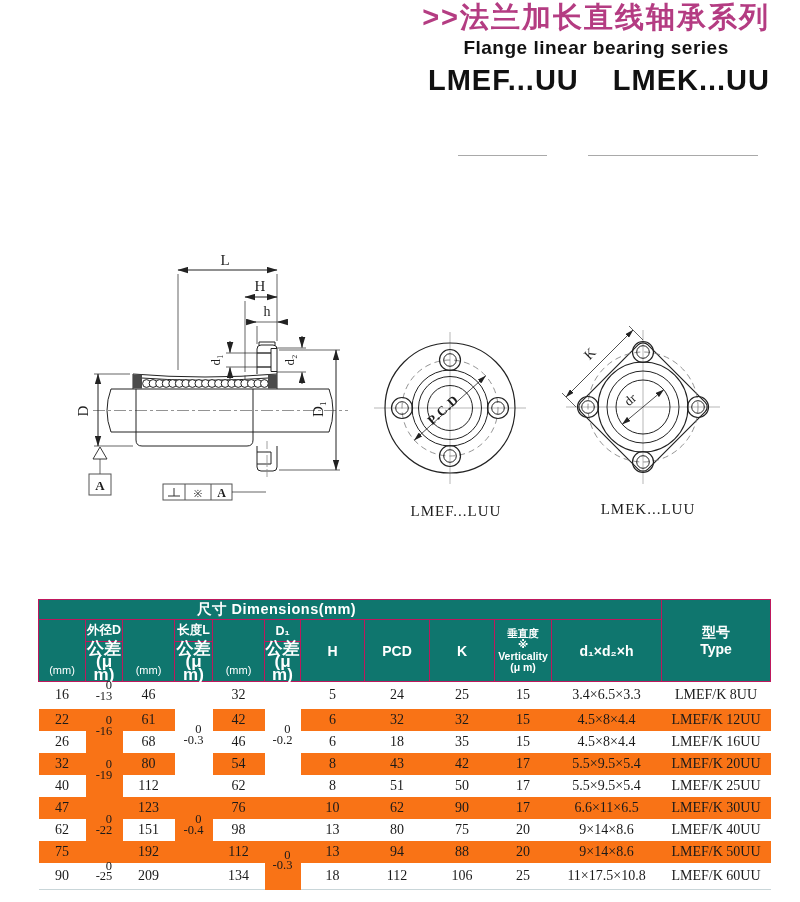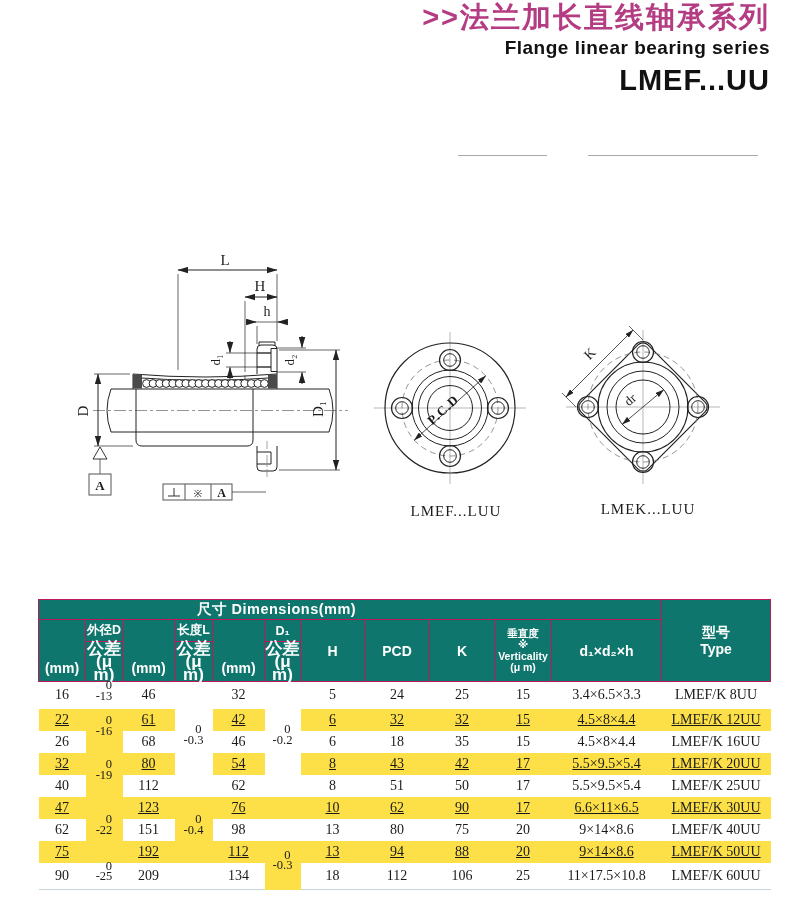--- a/index.html
+++ b/index.html
@@ -1,59 +1,60 @@
 <!DOCTYPE html>
 <html><head>
 <meta charset="utf-8">
 <style>
   html,body{margin:0;padding:0;}
   body{width:800px;height:902px;background:#fff;position:relative;overflow:hidden;
        font-family:"Liberation Sans","DejaVu Sans",sans-serif;}
   
   .hdr{position:absolute;top:0;right:30px;text-align:right;}
   .title-cn{font-size:29px;font-weight:bold;color:#B43C82;letter-spacing:2px;line-height:34px;}
-  .title-en{font-size:19px;font-weight:bold;color:#111;letter-spacing:.5px;margin-top:3px;}
+  .title-en{font-size:19px;font-weight:bold;color:#111;letter-spacing:.5px;margin-top:3px;text-align:center;}
   .models{display:flex;justify-content:flex-end;gap:34px;font-size:29px;font-weight:bold;color:#111;
           letter-spacing:1px;margin-top:5px;}
   .rule{position:absolute;height:1px;background:#a9a9a9;}
   .rule1{left:458px;top:155px;width:89px;}
   .rule2{left:588px;top:155px;width:170px;}
   
   svg.draw{position:absolute;left:0;top:240px;}
   svg.draw text{font-family:"Liberation Serif","DejaVu Serif",serif;fill:#1c1c1c;}
   .cap{font-size:15px;letter-spacing:1px;}
   
   .tblwrap{position:absolute;left:38px;top:599px;}
   table{border-collapse:collapse;table-layout:fixed;width:732px;}
   th{background:#0f766e;color:#fff;border:1px solid #be185d;padding:0;font-weight:bold;
      font-family:"Liberation Sans","DejaVu Sans",sans-serif;}
   th.rowA{height:19px;font-size:14.5px;text-align:left;padding-left:158px;letter-spacing:.5px;}
   th.grp{height:21px;font-size:12.5px;}
-  th.unit{font-size:14px;vertical-align:bottom;padding-bottom:5px;font-weight:bold;}
+  th.unit{font-size:11px;vertical-align:bottom;padding-bottom:5px;font-weight:normal;}
   th.tolh{height:27px;font-size:17px;line-height:13px;white-space:pre-line;}
   th.big{font-size:14px;}
   th.vert{font-size:10.5px;line-height:11.5px;white-space:pre-line;}
   th.typeh{font-size:14px;line-height:17px;white-space:pre-line;}
   tbody td{height:22px;padding:0;text-align:center;font-size:14px;color:#1a1a1a;
            font-family:"Liberation Serif","DejaVu Serif",serif;line-height:22px;background:#fff;}
-  tbody tr.alt td{background:#fde047;text-decoration:underline;}
+  tbody tr.alt td{background:#f97316;}
   tbody td.tol{background:#fff;}
   tbody tr:last-child td{border-bottom:1px solid #c9d6d9;}
   .tolv{display:inline-block;line-height:10.5px;font-size:12.5px;transform:translateY(-2px);}
   .tolv span{display:block;}
   .tolv span:first-child{transform:translateX(5px);}
 </style>
 </head>
 <body>
 
 <div class="hdr">
   <div class="title-cn">&gt;&gt;法兰加长直线轴承系列</div>
   <div class="title-en">Flange  linear bearing series</div>
   <div class="models">
     <span>LMEF...UU</span>
+    <span>LMEK...UU</span>
   </div>
 </div>
 <div class="rule rule1"></div>
 <div class="rule rule2"></div>
 
 <svg class="draw" width="800" height="300" viewBox="0 240 800 300">
   <defs>
     <marker id="ar" viewBox="0 0 10 6" refX="9.5" refY="3" markerWidth="11" markerHeight="7" orient="auto-start-reverse">
         <path d="M0 0 L10 3 L0 6 Z" fill="#222"></path>
       </marker>

